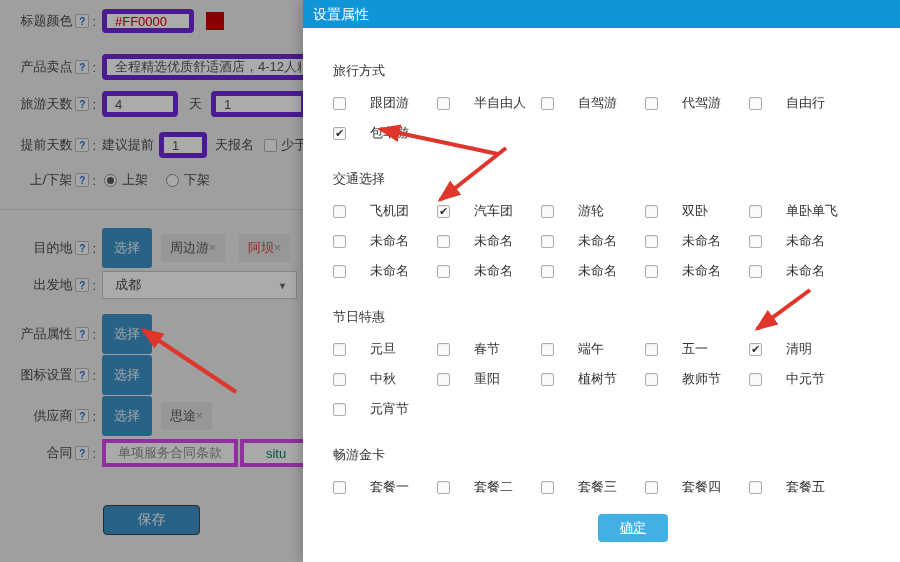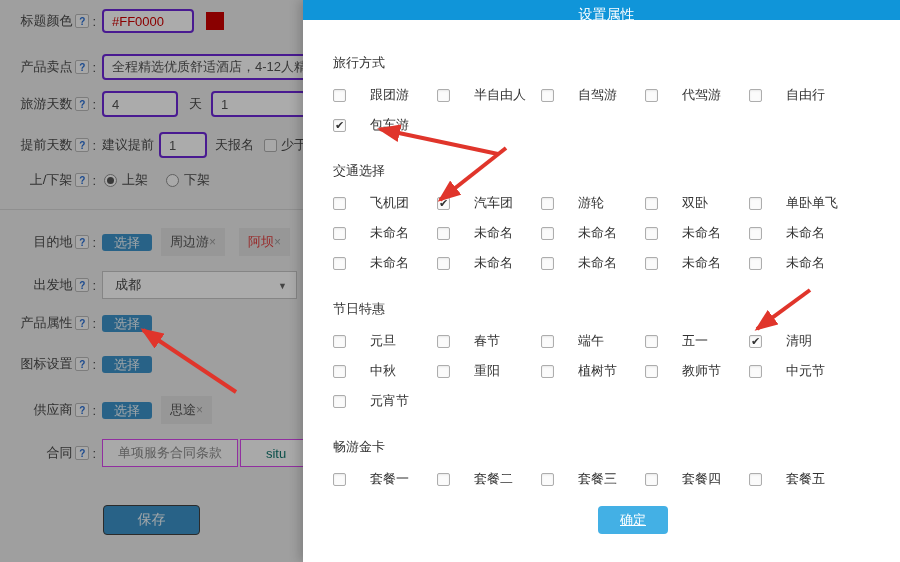--- a/index.html
+++ b/index.html
@@ -10,60 +10,60 @@
   
   #left-panel { position:absolute; left:0; top:0; width:303px; height:562px;
     background:#ededed; overflow:hidden; z-index:1; }
   .frow { position:absolute; left:0; display:flex; align-items:center; white-space:nowrap; }
   .flabel { width:96px; display:flex; justify-content:flex-end; align-items:center;
     gap:3px; font-size:13px; color:#4a4a4a; flex:none; }
   .qicon { display:inline-flex; width:14px; height:14px; border:1px solid #b9b9b9;
     border-radius:2px; background:#fafafa; color:#2a6fd4; font-size:10px; font-weight:bold;
     align-items:center; justify-content:center; flex:none; }
   .colon { color:#4a4a4a; font-size:13px; }
-  .tinput { height:26px; border:2px solid #6d28d9; background:#fff; font-size:13px;
+  .tinput { height:26px; border:5px solid #6d28d9; background:#fff; font-size:13px;
     color:#555; padding:0 8px; margin-left:6px; border-radius:4px; outline:none;
     font-family:inherit; flex:none; }
   .swatch { width:18px; height:18px; background:#cc0000; margin-left:12px; flex:none; }
   .ftext { font-size:13px; color:#4a4a4a; margin-left:8px; }
   .cb-small { width:13px; height:13px; border:1px solid #b0b0b0; border-radius:2px;
     background:#fbfbfb; display:inline-block; margin-left:10px; flex:none; }
   .radio { width:13px; height:13px; border:1px solid #909090; border-radius:50%;
     background:#fdfdfd; display:inline-flex; align-items:center; justify-content:center;
     margin-left:8px; flex:none; }
   .radio.sel::after { content:""; width:7px; height:7px; border-radius:50%; background:#555; }
   .rlabel { font-size:13px; color:#4a4a4a; margin-left:5px;text-align:right; }
-  .blue-btn { height:17px; min-width:50px; padding:0 12px; margin-left:6px;
+  .blue-btn { height:40px; min-width:50px; padding:0 12px; margin-left:6px;
     background:#3c93c9; color:#eef6fb; border:none; border-radius:3px; font-size:13px;
     font-family:inherit; flex:none; }
   .tag { height:28px; display:inline-flex; align-items:center; gap:0; padding:0 9px;
     background:#e2e2e2; font-size:13px; color:#555; margin-left:9px; flex:none; }
   .tag .x { color:#9c9c9c; font-size:12px; }
   .tag.hl { color:#e23c3c; margin-left:14px; }
   .selectbox { position:relative; height:28px; width:195px; border:1px solid #c6c6c6;
     background:#fff; margin-left:6px; display:flex; align-items:center; padding:0 12px;
     font-size:13px; color:#444; flex:none; }
   .selectbox .caret { position:absolute; right:9px; top:9px; font-size:9px; color:#666; }
-  .ghost-box { height:28px; border:1px solid #d946ef; background:#fdfdfd; color:#8b8b8b;
+  .ghost-box { height:28px; border:4px solid #d946ef; background:#fdfdfd; color:#8b8b8b;
     display:inline-flex; align-items:center; justify-content:center; font-size:13px;
     margin-left:6px; flex:none; }
   .divider { position:absolute; left:0; right:0; top:209px; border-top:1px solid #d6d6d6; }
   #save-btn { position:absolute; left:103px; top:505px; width:97px; height:30px;
     background:#3c93c9; border:1px solid #404040; color:#f2f8fc; font-size:14px;
     border-radius:4px; font-family:inherit; }
 
   
   #dim-overlay { position:absolute; left:0; top:0; width:303px; height:562px;
     background:rgba(0,0,0,0.33); z-index:5; }
 
   
   #modal { position:absolute; left:303px; top:0; width:597px; height:562px; background:#fff;
     z-index:10; box-shadow:-4px 0 10px rgba(0,0,0,0.18); }
-  .modal-header { height:20px; background:#1095d9; color:#fff; font-size:14px;
-    line-height:28px; padding-left:10px;text-align:center; }
+  .modal-header { height:28px; background:#1095d9; color:#fff; font-size:14px;
+    line-height:28px; padding-left:10px; }
   .modal-body { padding:34px 0 0 30px; }
   .msection { margin-top:22px; }
   .msection:first-child { margin-top:0; }
   .stitle { font-size:13px; color:#333; margin-bottom:8px; }
   .sgrid { display:grid; grid-template-columns:repeat(5,104px); }
   .cb-item { display:flex; align-items:center; height:30px; gap:24px; cursor:pointer; }
   .cb { width:13px; height:13px; border:1px solid #adadad; border-radius:2px;
     background:#fbfbfb; box-shadow:inset 0 1px 2px rgba(0,0,0,0.08); flex:none;
     display:inline-flex; align-items:center; justify-content:center;
     font-size:11px; color:#333; line-height:1; font-weight:bold; }

